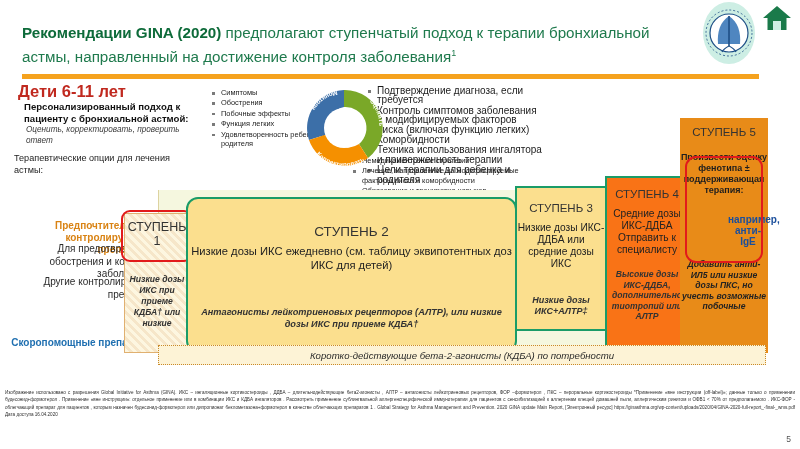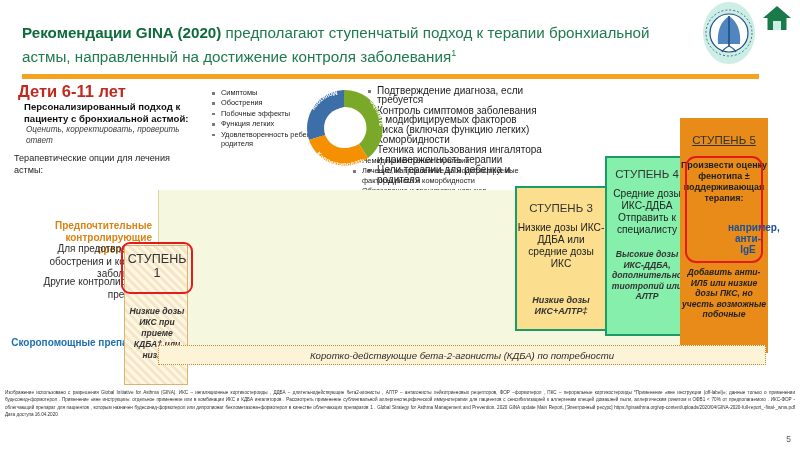--- a/index.html
+++ b/index.html
@@ -99,21 +99,21 @@
   .step{position:absolute;box-sizing:border-box;}
   .step .hd{
     text-align:center;color:#333;font-weight:400;
   }
   .step .row1{text-align:center;color:#222;}
   .step .row2{text-align:center;color:#333;font-style:italic;font-weight:bold;}
 
   
   #step1{left:124px;top:213px;width:64px;height:140px;
     background:repeating-linear-gradient(45deg,#fdf6e0 0 3px,#f6e6c9 3px 6px);
-    border:1px solid #e0b070;margin-top:32px;}
+    border:1px solid #e0b070;}
   #step1 .redbox{
     position:absolute;left:-4px;top:-4px;width:72px;height:52px;
     border:2.5px solid #e21b1b;border-radius:9px;box-sizing:border-box;
   }
   #step1 .hd{position:absolute;left:2px;top:6px;width:60px;font-size:12.5px;line-height:14px;}
   #step1 .row2{position:absolute;left:2px;top:60px;width:60px;font-size:8.6px;line-height:11px;}
 
   
   #step2{left:186px;top:197px;width:331px;height:156px;
     background:#fbdf8e;border:2.5px solid #1a9c68;border-radius:12px;}
@@ -122,30 +122,30 @@
   #step2 .row2{margin-top:34px;font-size:9.2px;line-height:12px;}
 
   
   #step3{left:515px;top:186px;width:92px;height:145px;
     background:#fbdf8e;border:2.5px solid #1a9c68;}
   #step3 .hd{margin-top:14px;font-size:11.5px;}
   #step3 .row1{margin-top:8px;font-size:10.2px;line-height:12px;}
   #step3 .row2{margin-top:25px;font-size:9px;line-height:11px;}
 
   
-  #step4{left:605px;top:156px;width:84px;height:180px;
-    background:#86efac;border:2.5px solid #1a9c68;}
+  #step4{left:605px;top:176px;width:84px;height:180px;
+    background:#f97316;border:2.5px solid #1a9c68;}
   #step4 .hd{margin-top:10px;font-size:11.5px;}
   #step4 .row1{margin-top:8px;font-size:10.2px;line-height:12px;}
   #step4 .row2{margin-top:13px;font-size:8.6px;line-height:10.5px;}
 
   
   #step5{left:680px;top:118px;width:88px;height:235px;
     background:#e88b18;}
-  #step5 .hd{margin-top:16px;font-size:11.5px;text-decoration:underline;}
+  #step5 .hd{margin-top:8px;font-size:11.5px;}
   #step5 .redbox{
     position:absolute;left:5px;top:38px;width:78px;height:107px;
     border:2.5px solid #e21b1b;border-radius:11px;box-sizing:border-box;
   }
   #step5 .row1{margin-top:14px;font-size:9px;line-height:11px;font-weight:bold;color:#1e1e1e;}
   #step5 .anti{margin-top:18px;text-align:center;font-size:10px;font-weight:bold;color:#1b4f9c;margin-left:48px;}
   #step5 .row2{margin-top:12px;font-size:8.6px;line-height:10.6px;color:#222;}
 
   
   .saba-band{
@@ -255,20 +255,25 @@
   <div class="lbl-pref2">Для предотвращения обострения и контроля заболевания</div>
   <div class="lbl-other">Другие контролирующие препараты</div>
   <div class="lbl-saba">Скоропомощные препараты</div>
 
   <div class="step" id="step1">
     <div class="redbox"></div>
     <div class="hd">СТУПЕНЬ 1</div>
     <div class="row2">Низкие дозы ИКС при приеме КДБА† или низкие</div>
   </div>
 
+  <div class="step" id="step2">
+    <div class="hd">СТУПЕНЬ 2</div>
+    <div class="row1">Низкие дозы ИКС ежедневно (см. таблицу эквипотентных доз ИКС для детей)</div>
+    <div class="row2">Антагонисты лейкотриеновых рецепторов (АЛТР), или низкие дозы ИКС при приеме КДБА†</div>
+  </div>
 
   <div class="step" id="step3">
     <div class="hd">СТУПЕНЬ 3</div>
     <div class="row1">Низкие дозы ИКС-ДДБА или средние дозы ИКС</div>
     <div class="row2">Низкие дозы ИКС+АЛТР‡</div>
   </div>
 
   <div class="step" id="step4">
     <div class="hd">СТУПЕНЬ 4</div>
     <div class="row1">Средние дозы ИКС-ДДБА Отправить к специалисту</div>

